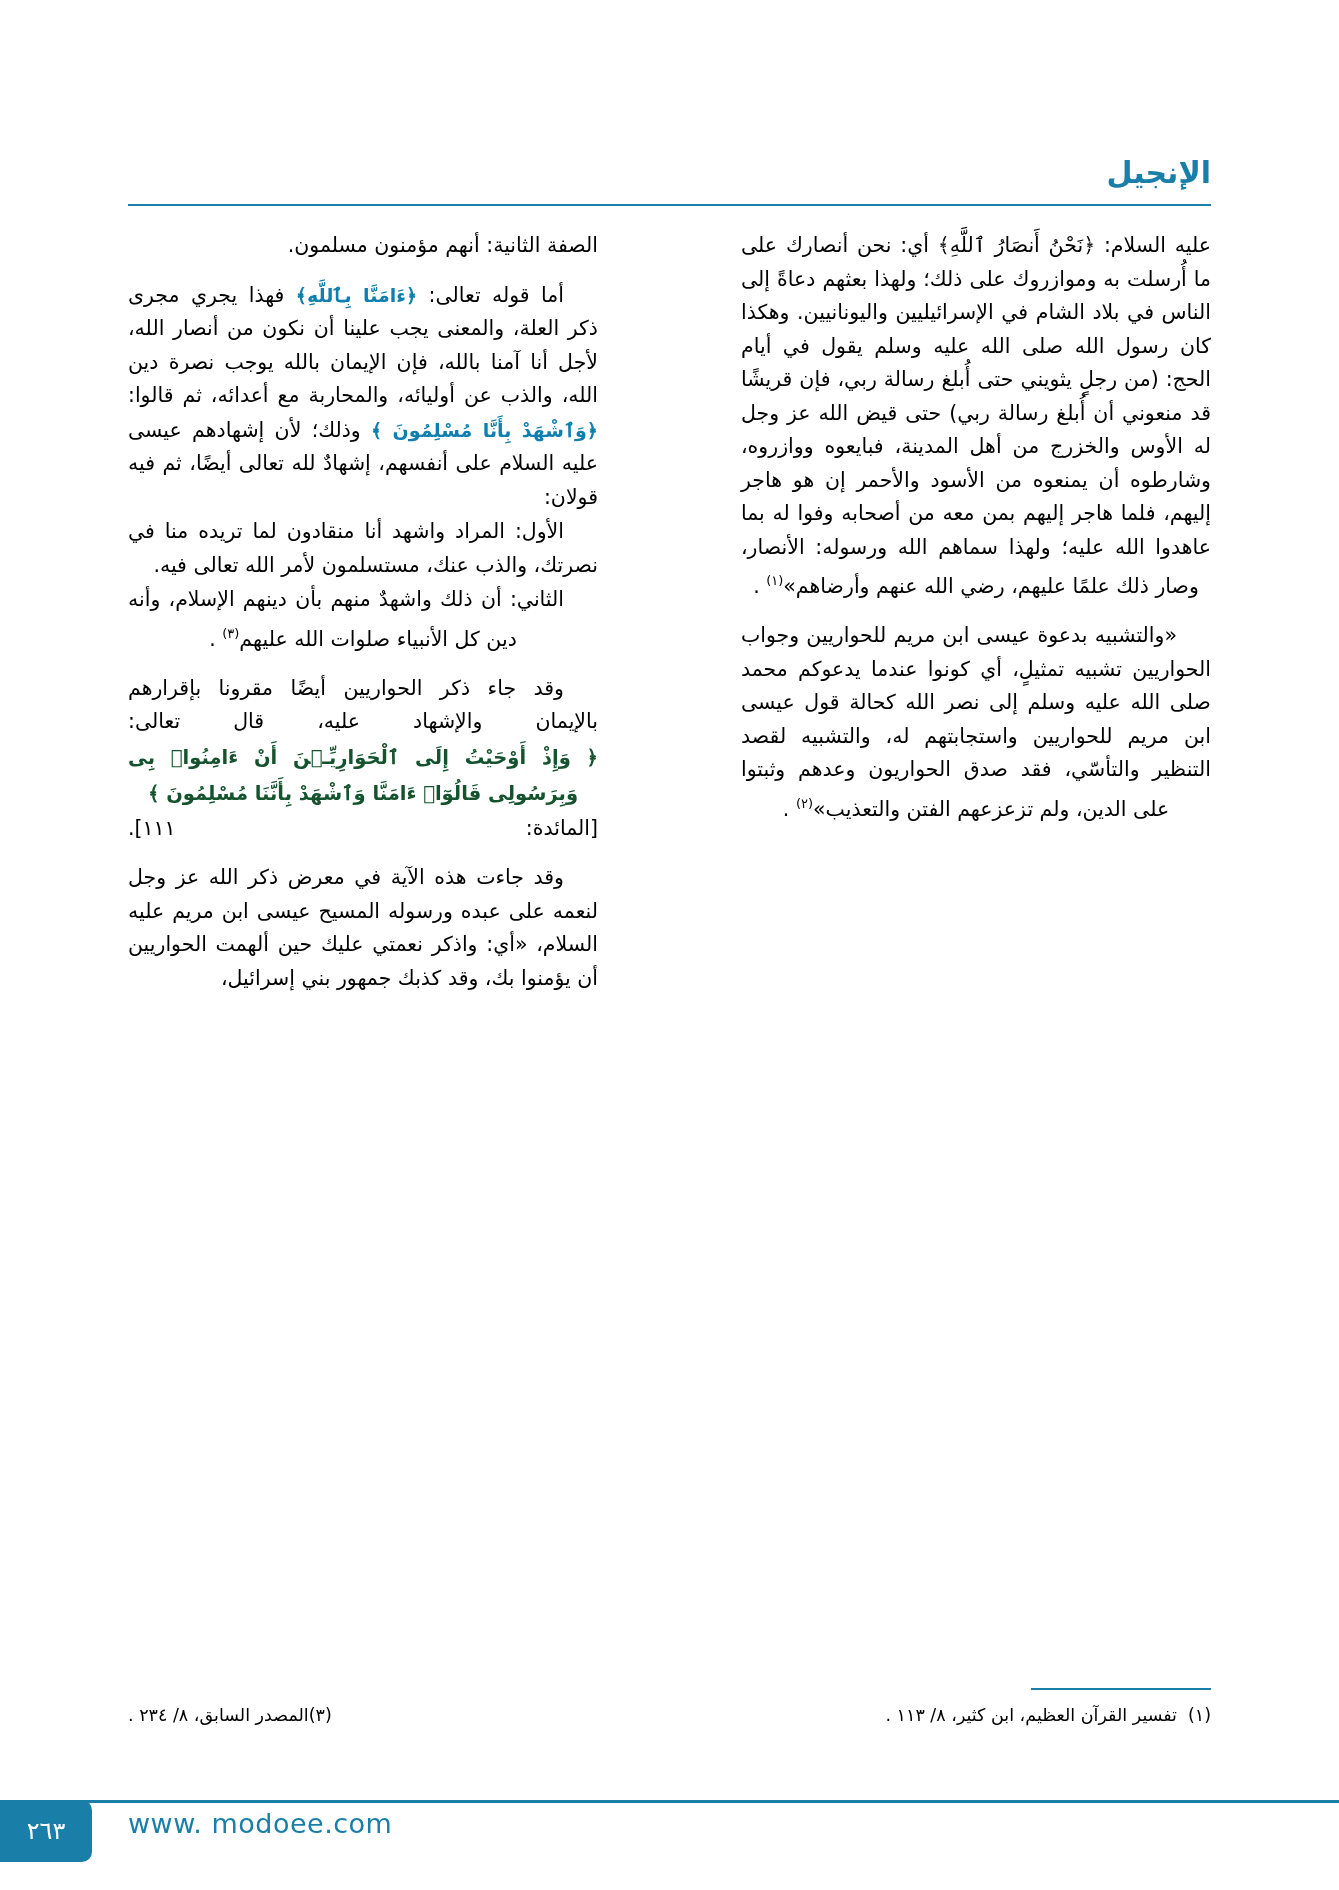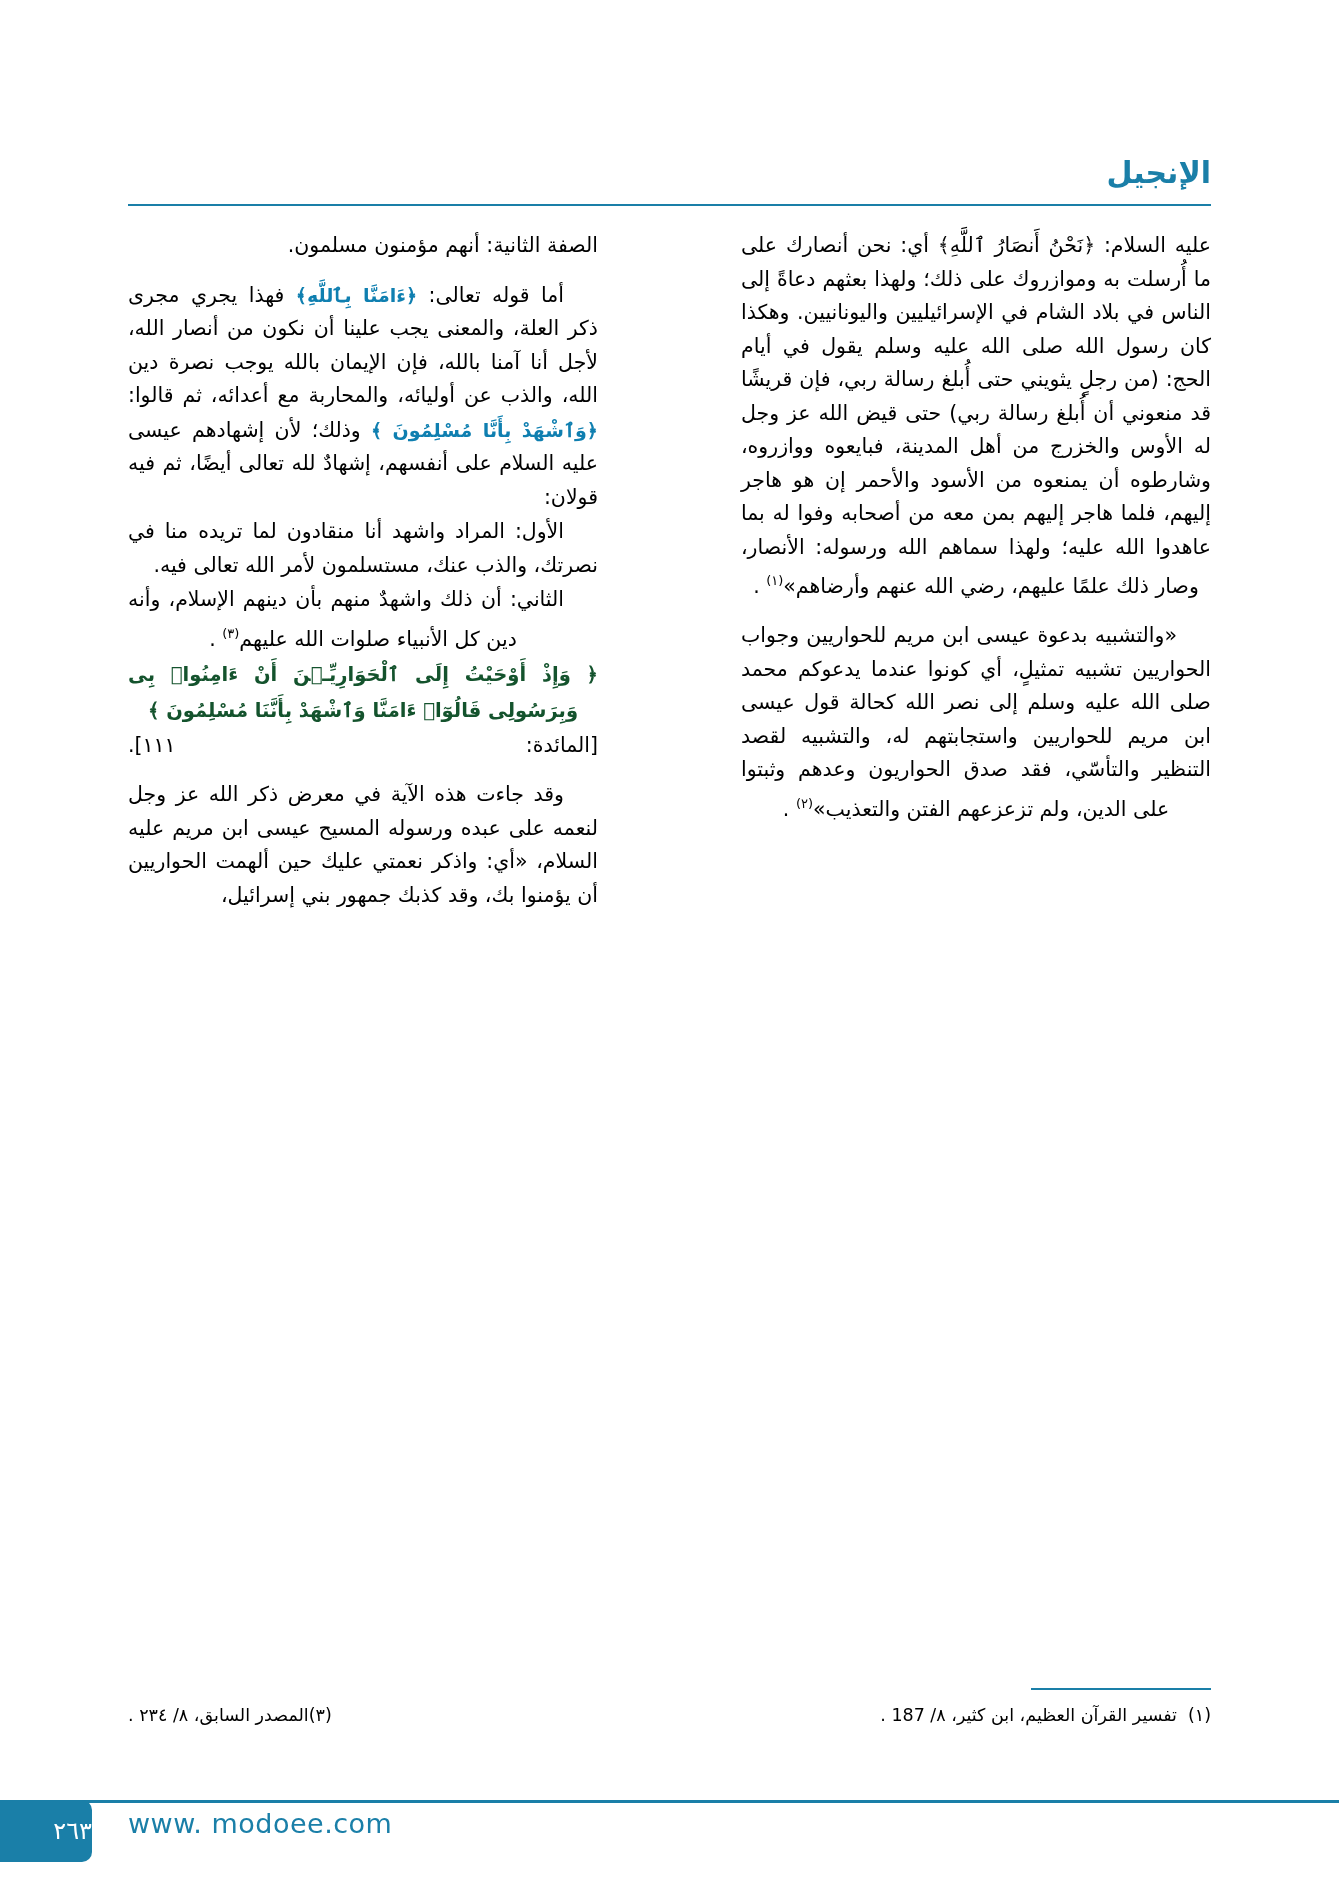--- a/index.html
+++ b/index.html
@@ -165,21 +165,21 @@
     background: #1a7fa8;
     border-radius: 0 10px 10px 0;
   }
   .page-num {
     position: absolute;
     left: 0;
     top: 22px;
     width: 92px;
     height: 62px;
     line-height: 62px;
-    text-align: right;
+    text-align: center;
     color: #ffffff;
     font-size: 24px;
     letter-spacing: 1px;
   }
   .site {
     position: absolute;
     left: 128px;
     top: 30px;
     font-size: 27px;
     color: #1a7fa8;
@@ -202,37 +202,38 @@
 
     <div class="col col-right">
 
       <p class="para last-center"><span>عليه السلام: ﴿نَحْنُ أَنصَارُ ٱللَّهِ﴾ أي: نحن أنصارك على ما أُرسلت به وموازروك على ذلك؛ ولهذا بعثهم دعاةً إلى الناس في بلاد الشام في الإسرائيليين واليونانيين. وهكذا كان رسول الله صلى الله عليه وسلم يقول في أيام الحج: (من رجلٍ يثويني حتى أُبلغ رسالة ربي، فإن قريشًا قد منعوني أن أُبلغ رسالة ربي) حتى قيض الله عز وجل له الأوس والخزرج من أهل المدينة، فبايعوه ووازروه، وشارطوه أن يمنعوه من الأسود والأحمر إن هو هاجر إليهم، فلما هاجر إليهم بمن معه من أصحابه وفوا له بما عاهدوا الله عليه؛ ولهذا سماهم الله ورسوله: الأنصار، وصار ذلك علمًا عليهم، رضي الله عنهم وأرضاهم»</span><sup class="fn">(١)</sup> .</p>
 
       <p class="para gap indent last-center"><span>«والتشبيه بدعوة عيسى ابن مريم للحواريين وجواب الحواريين تشبيه تمثيلٍ، أي كونوا عندما يدعوكم محمد صلى الله عليه وسلم إلى نصر الله كحالة قول عيسى ابن مريم للحواريين واستجابتهم له، والتشبيه لقصد التنظير والتأسّي، فقد صدق الحواريون وعدهم وثبتوا على الدين، ولم تزعزعهم الفتن والتعذيب»</span><sup class="fn">(٢)</sup> .</p>
 
       <div class="footnotes">
         <div class="fn-rule"></div>
         <div class="fn-line">
-          <span class="fn-num">(١)</span><span>تفسير القرآن العظيم، ابن كثير، ٨/ 187 .</span>
+          <span class="fn-num">(١)</span><span>تفسير القرآن العظيم، ابن كثير، ٨/ ١١٣ .</span>
         </div>
       </div>
     </div>
 
     <div class="col col-left">
 
       <p class="para last-right"><span>الصفة الثانية: أنهم مؤمنون مسلمون.</span></p>
 
       <p class="para gap indent tight"><span>أما قوله تعالى: </span><span class="quran">﴿ءَامَنَّا بِٱللَّهِ﴾</span><span> فهذا يجري مجرى ذكر العلة، والمعنى يجب علينا أن نكون من أنصار الله، لأجل أنا آمنا بالله، فإن الإيمان بالله يوجب نصرة دين الله، والذب عن أوليائه، والمحاربة مع أعدائه، ثم قالوا:</span></p>
 
       <p class="para tight"><span class="quran">﴿وَٱشْهَدْ بِأَنَّا مُسْلِمُونَ ﴾</span><span> وذلك؛ لأن إشهادهم عيسى عليه السلام على أنفسهم، إشهادٌ لله تعالى أيضًا، ثم فيه قولان:</span></p>
 
       <p class="para indent last-right"><span>الأول: المراد واشهد أنا منقادون لما تريده منا في نصرتك، والذب عنك، مستسلمون لأمر الله تعالى فيه.</span></p>
 
       <p class="para indent last-center"><span>الثاني: أن ذلك واشهدٌ منهم بأن دينهم الإسلام، وأنه دين كل الأنبياء صلوات الله عليهم</span><sup class="fn">(٣)</sup> .</p>
 
+      <p class="para gap indent"><span>وقد جاء ذكر الحواريين أيضًا مقرونا بإقرارهم بالإيمان والإشهاد عليه، قال تعالى: </span></p>
 
       <span class="quran-block">﴿ وَإِذْ أَوْحَيْتُ إِلَى ٱلْحَوَارِيِّـۧنَ أَنْ ءَامِنُوا۟ بِى وَبِرَسُولِى قَالُوٓا۟ ءَامَنَّا وَٱشْهَدْ بِأَنَّنَا مُسْلِمُونَ ﴾</span>
 
       <p class="para srcline"><span>[المائدة: ١١١].</span></p>
 
       <p class="para gap indent last-right"><span>وقد جاءت هذه الآية في معرض ذكر الله عز وجل لنعمه على عبده ورسوله المسيح عيسى ابن مريم عليه السلام، «أي: واذكر نعمتي عليك حين ألهمت الحواريين أن يؤمنوا بك، وقد كذبك جمهور بني إسرائيل،</span></p>
 
       <div class="left-footnote">
         <div class="fn-line">
           <span class="fn-num">(٣)</span><span>المصدر السابق، ٨/ ٢٣٤ .</span>

